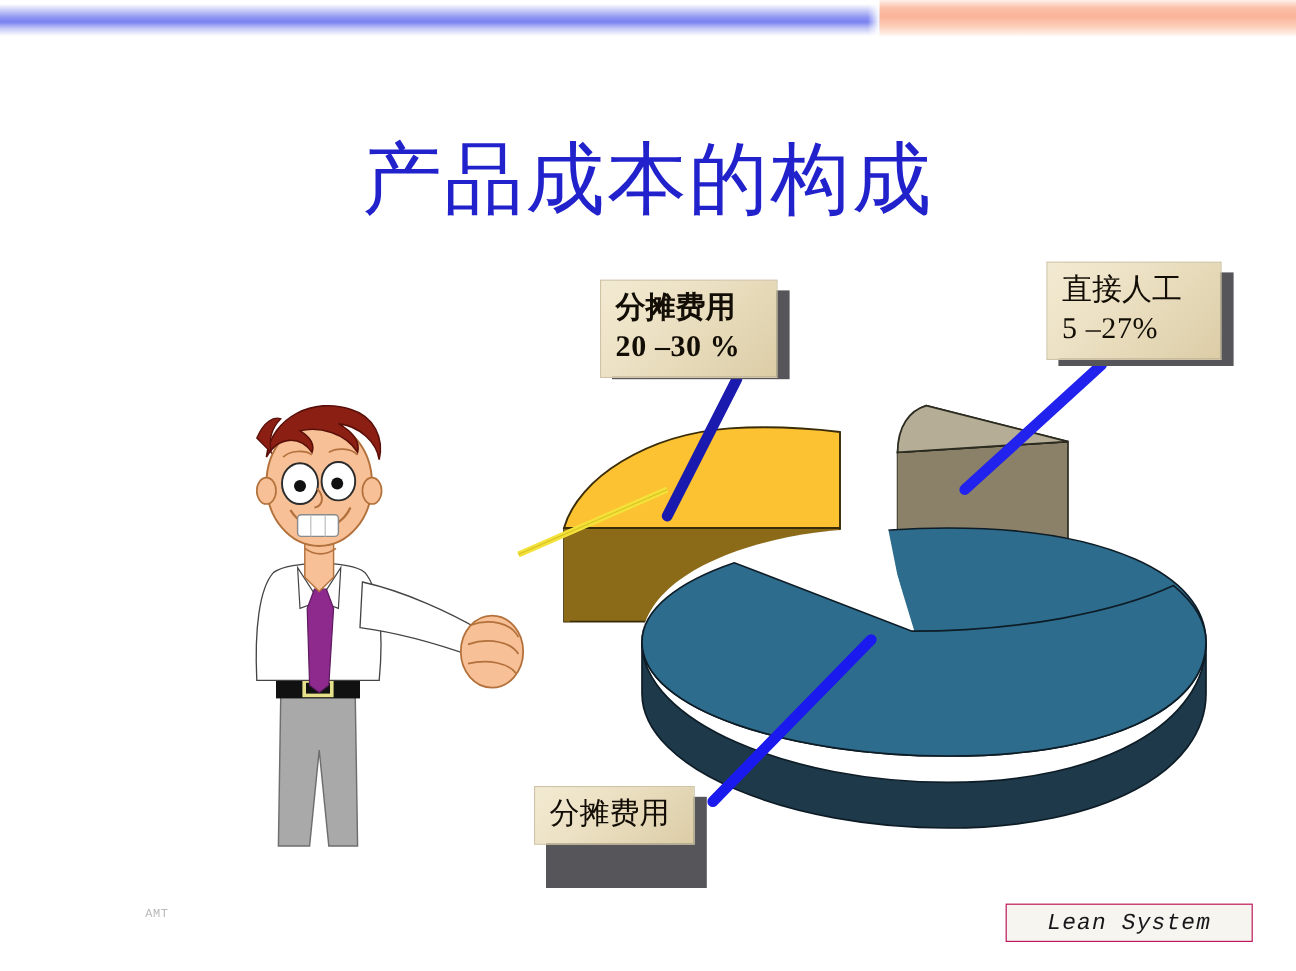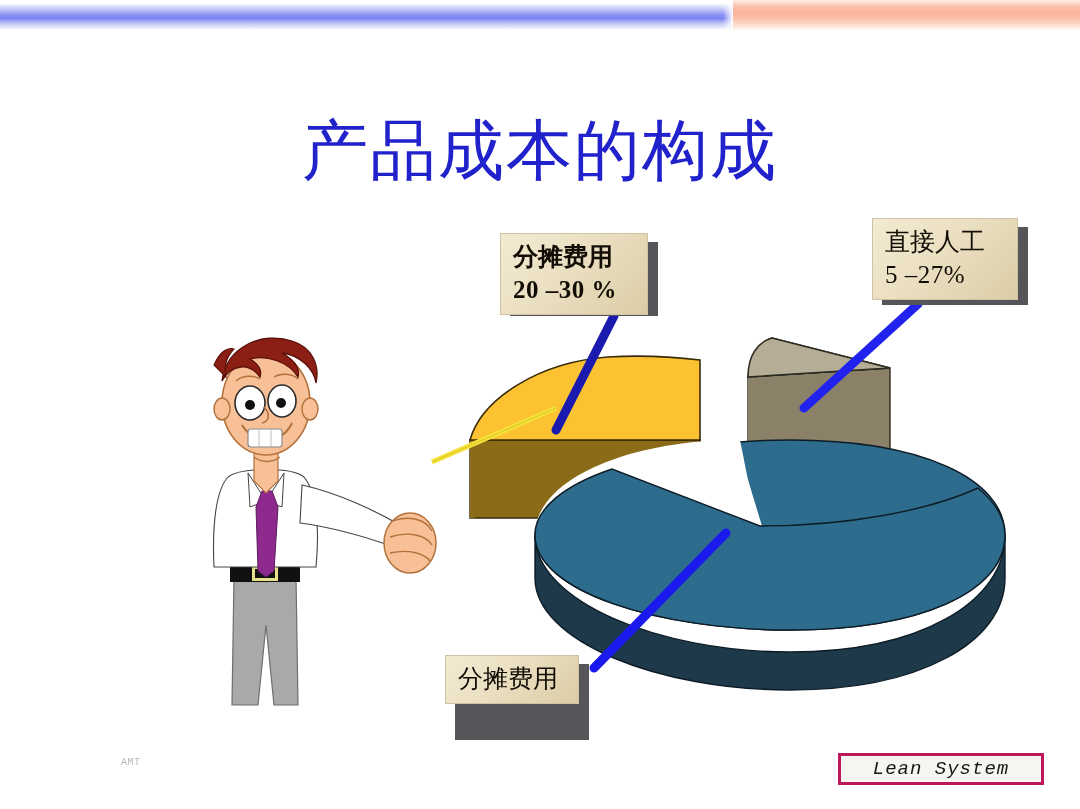--- a/index.html
+++ b/index.html
@@ -151,21 +151,21 @@
     letter-spacing: 0.5px;
     margin-left: 35px;
   }
   .lean-box {
     position: absolute;
     left: 838px;
     top: 753px;
     width: 206px;
     height: 32px;
     background: #f7f5f0;
-    border: 3px solid #be185d;
+    border: 1px solid #be185d;
     box-sizing: border-box;
     display: flex;
     align-items: center;
     justify-content: center;
   }
   .lean-box .lean-text {
     font-family: "Liberation Mono", "DejaVu Sans Mono", monospace;
     font-style: italic;
     font-size: 19px;
     color: #17171a;

